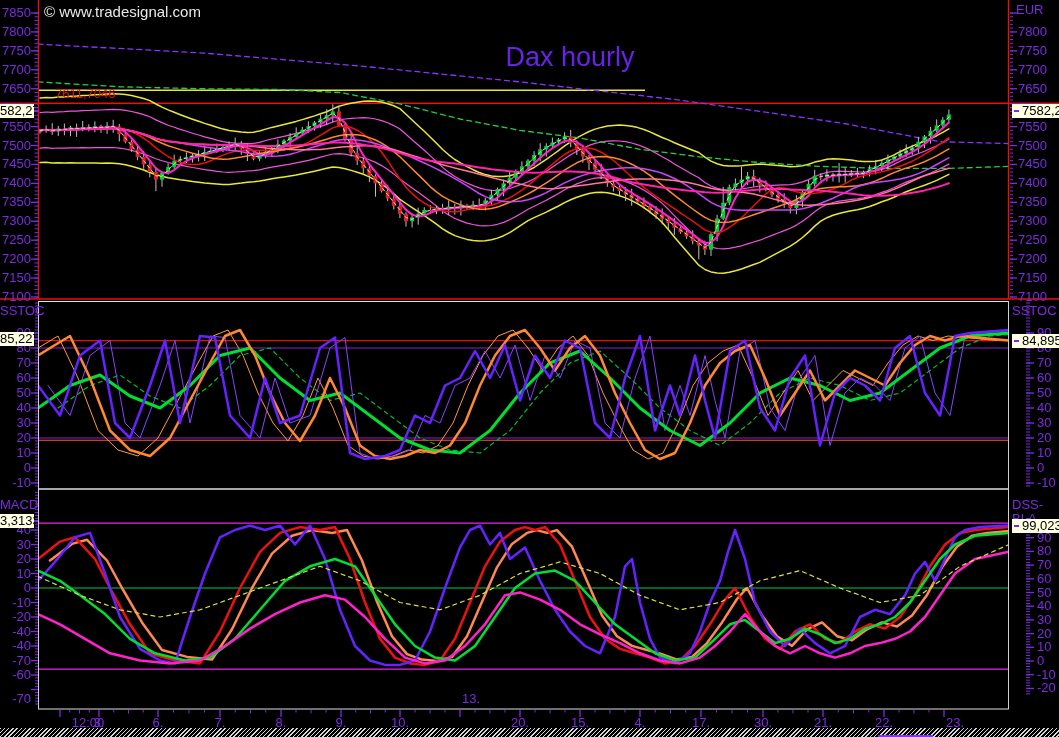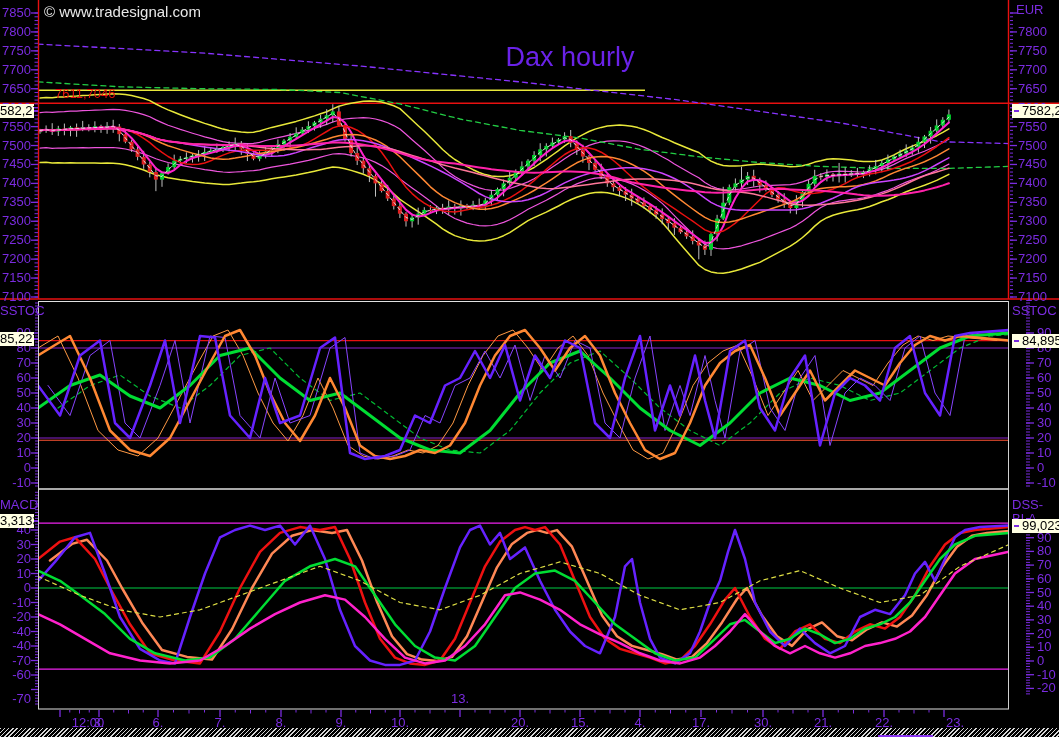--- a/index.html
+++ b/index.html
@@ -1023,21 +1023,21 @@
       <div class="tick" style="left: 1037px; top: 654px;">0</div>
       <div class="tick" style="left: 1037px; top: 667.7px;">-10</div>
       <div class="tick" style="left: 1037px; top: 681.4px;">-20</div>
       <div class="tick" style="left: 40px; top: 716px; width: 40px; text-align: center; margin-left: 28px;">12:00</div>
       <div class="tick" style="left: 79px; top: 716px; width: 40px; text-align: center;">3.</div>
       <div class="tick" style="left: 138px; top: 716px; width: 40px; text-align: center;">6.</div>
       <div class="tick" style="left: 200px; top: 716px; width: 40px; text-align: center;">7.</div>
       <div class="tick" style="left: 261px; top: 716px; width: 40px; text-align: center;">8.</div>
       <div class="tick" style="left: 321px; top: 716px; width: 40px; text-align: center;">9.</div>
       <div class="tick" style="left: 380px; top: 716px; width: 40px; text-align: center;">10.</div>
-      <div class="tick" style="left: 440px; top: 692px; width: 40px; text-align: center;">13.</div>
+      <div class="tick" style="left: 440px; top: 692px; width: 40px; text-align: right;">13.</div>
       <div class="tick" style="left: 500px; top: 716px; width: 40px; text-align: center;">20.</div>
       <div class="tick" style="left: 560px; top: 716px; width: 40px; text-align: center;">15.</div>
       <div class="tick" style="left: 620px; top: 716px; width: 40px; text-align: center;">4.</div>
       <div class="tick" style="left: 681px; top: 716px; width: 40px; text-align: center;">17.</div>
       <div class="tick" style="left: 743px; top: 716px; width: 40px; text-align: center;">30.</div>
       <div class="tick" style="left: 803px; top: 716px; width: 40px; text-align: center;">21.</div>
       <div class="tick" style="left: 864px; top: 716px; width: 40px; text-align: center;">22.</div>
       <div class="tick" style="left: 924px; top: 716px; width: 40px; text-align: right;">23.</div>
     </div>
 

